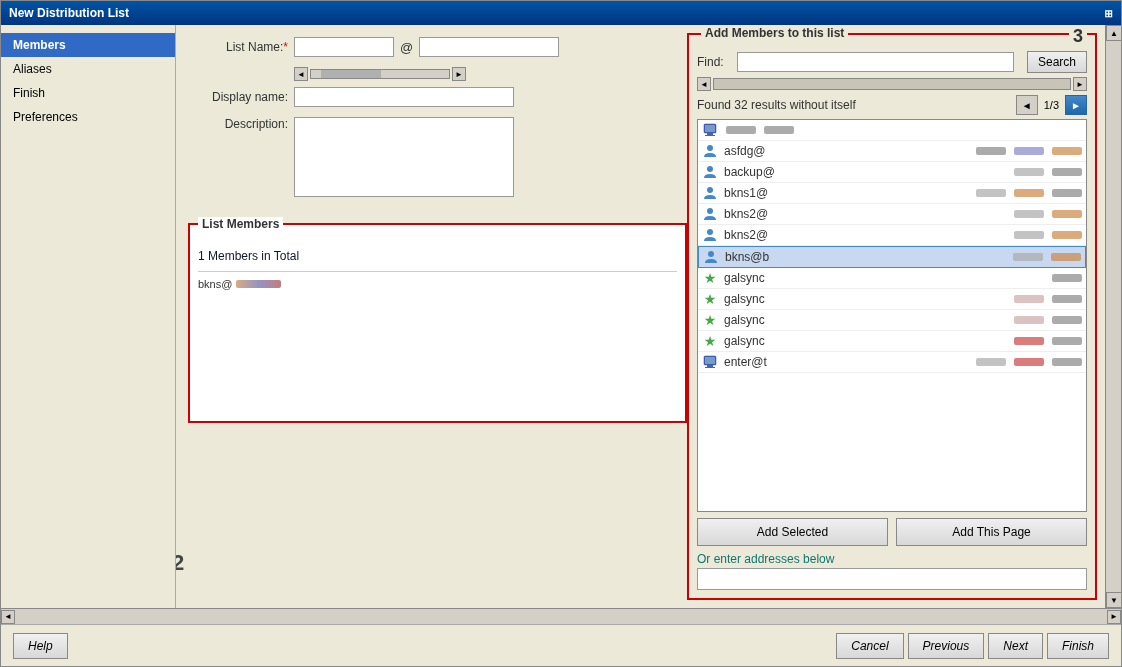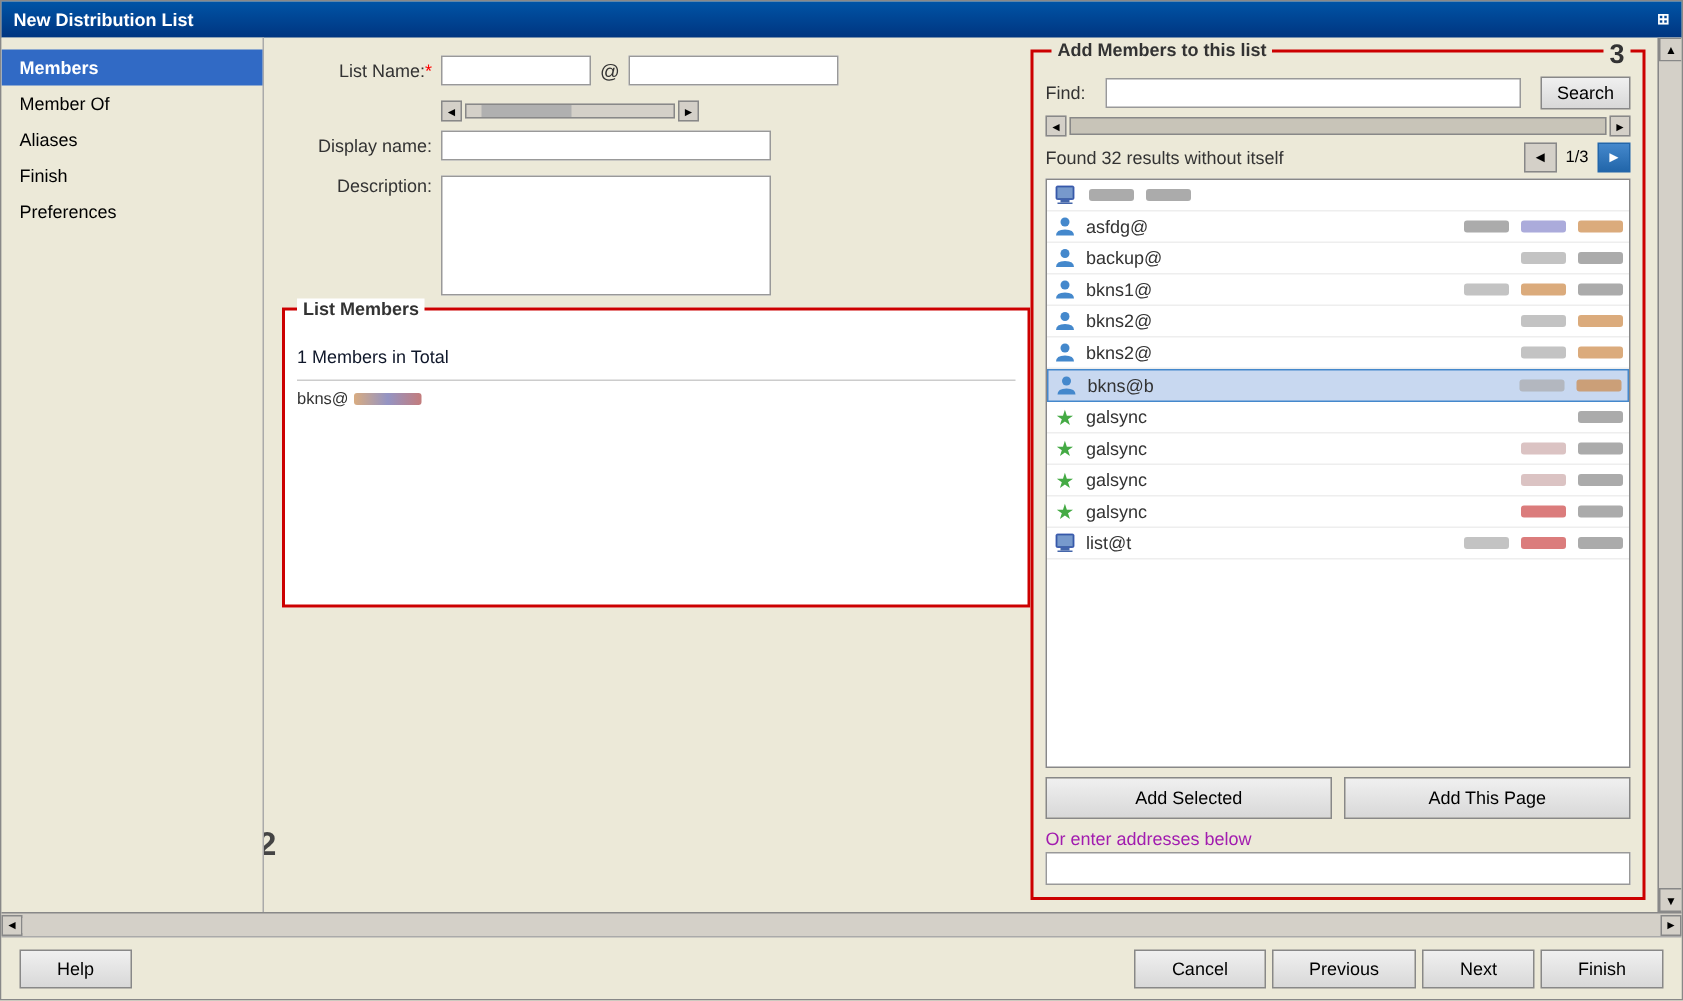--- a/index.html
+++ b/index.html
@@ -330,21 +330,21 @@
       flex: 1;
       height: 28px;
       background: linear-gradient(to bottom, #f0f0f0, #d8d8d8);
       border: 1px solid #888;
       font-size: 12px;
       cursor: pointer;
       font-weight: normal;
     }
     .enter-addresses {
       font-size: 12px;
-      color: #a21caf;
+      color: #0f766e;
       margin-top: 6px;
     }
     .enter-input {
       width: 100%;
       height: 22px;
       border: 1px solid #999;
       background: white;
       margin-top: 2px;
       font-size: 12px;
       padding: 2px 4px;
@@ -356,25 +356,26 @@
       padding: 6px 12px;
       display: flex;
       align-items: center;
       justify-content: space-between;
       height: 42px;
     }
     .footer-left { display: flex; align-items: center; }
     .footer-right { display: flex; gap: 4px; align-items: center; }
     .footer-btn {
       height: 26px;
-      padding: 2px 24px;
+      padding: 2px 14px;
       background: linear-gradient(to bottom, #f0f0f0, #d8d8d8);
       border: 1px solid #888;
       font-size: 12px;
       cursor: pointer;
+      font-style: italic;
     }
     
     .right-scrollbar {
       width: 16px;
       background: #d4d0c8;
       border-left: 1px solid #888;
       display: flex;
       flex-direction: column;
     }
     .scroll-arrow-v {
@@ -404,42 +405,41 @@
     .main-area {
       display: flex;
       flex: 1;
       overflow: hidden;
     }
     .left-main {
       flex: 1;
       display: flex;
       flex-direction: column;
       padding: 12px 0 12px 12px;
-      gap: 4px;
+      gap: 22px;
       overflow: hidden;
     }
   </style>
 </head>
 <body>
 
 <div class="dialog-container">
 
   <div class="dialog-titlebar">
     <span>New Distribution List</span>
     <div class="dialog-titlebar-icons">
       <span class="title-icon">⊞</span>
     </div>
   </div>
 
   <div class="dialog-body">
 
     <div class="sidebar">
       <div id="sidebar-items-container">
           <div class="sidebar-item active">Members</div>
-          <div class="sidebar-item">Member Of</div>
           <div class="sidebar-item">Aliases</div>
           <div class="sidebar-item">Finish</div>
           <div class="sidebar-item">Preferences</div>
         </div>
     </div>
 
     <div class="main-area">
 
       <div class="left-main" style="position:relative;">
 
@@ -620,21 +620,21 @@
             </div>
             <div class="member-row">
               <span style="width: 16px; height: 16px; display: inline-flex; align-items: center; justify-content: center; flex-shrink: 0;">
                 <svg width="14" height="14" viewBox="0 0 14 14">
                   <rect x="1" y="1" width="12" height="9" rx="1" fill="#4466aa" stroke="#2244aa" stroke-width="0.5"></rect>
                   <rect x="4" y="10" width="6" height="2" fill="#4466aa"></rect>
                   <rect x="2" y="12" width="10" height="1" fill="#4466aa"></rect>
                   <rect x="2" y="2" width="10" height="7" fill="#7799cc"></rect>
                 </svg>
               </span>
-              <span class="member-name">list@t</span>
+              <span class="member-name">enter@t</span>
               <span class="blur-bit" style="width: 30px; background: rgb(170, 170, 170); margin-left: 2px;"></span>
               <span class="blur-bit" style="width: 30px; background: rgb(204, 68, 68); margin-left: 2px;"></span>
               <span class="blur-bit" style="width: 30px; background: rgb(136, 136, 136); margin-left: 2px;"></span>
             </div>
           </div>
 
         <div class="action-buttons">
           <button class="action-btn">Add Selected</button>
           <button class="action-btn">Add This Page</button>
         </div>

